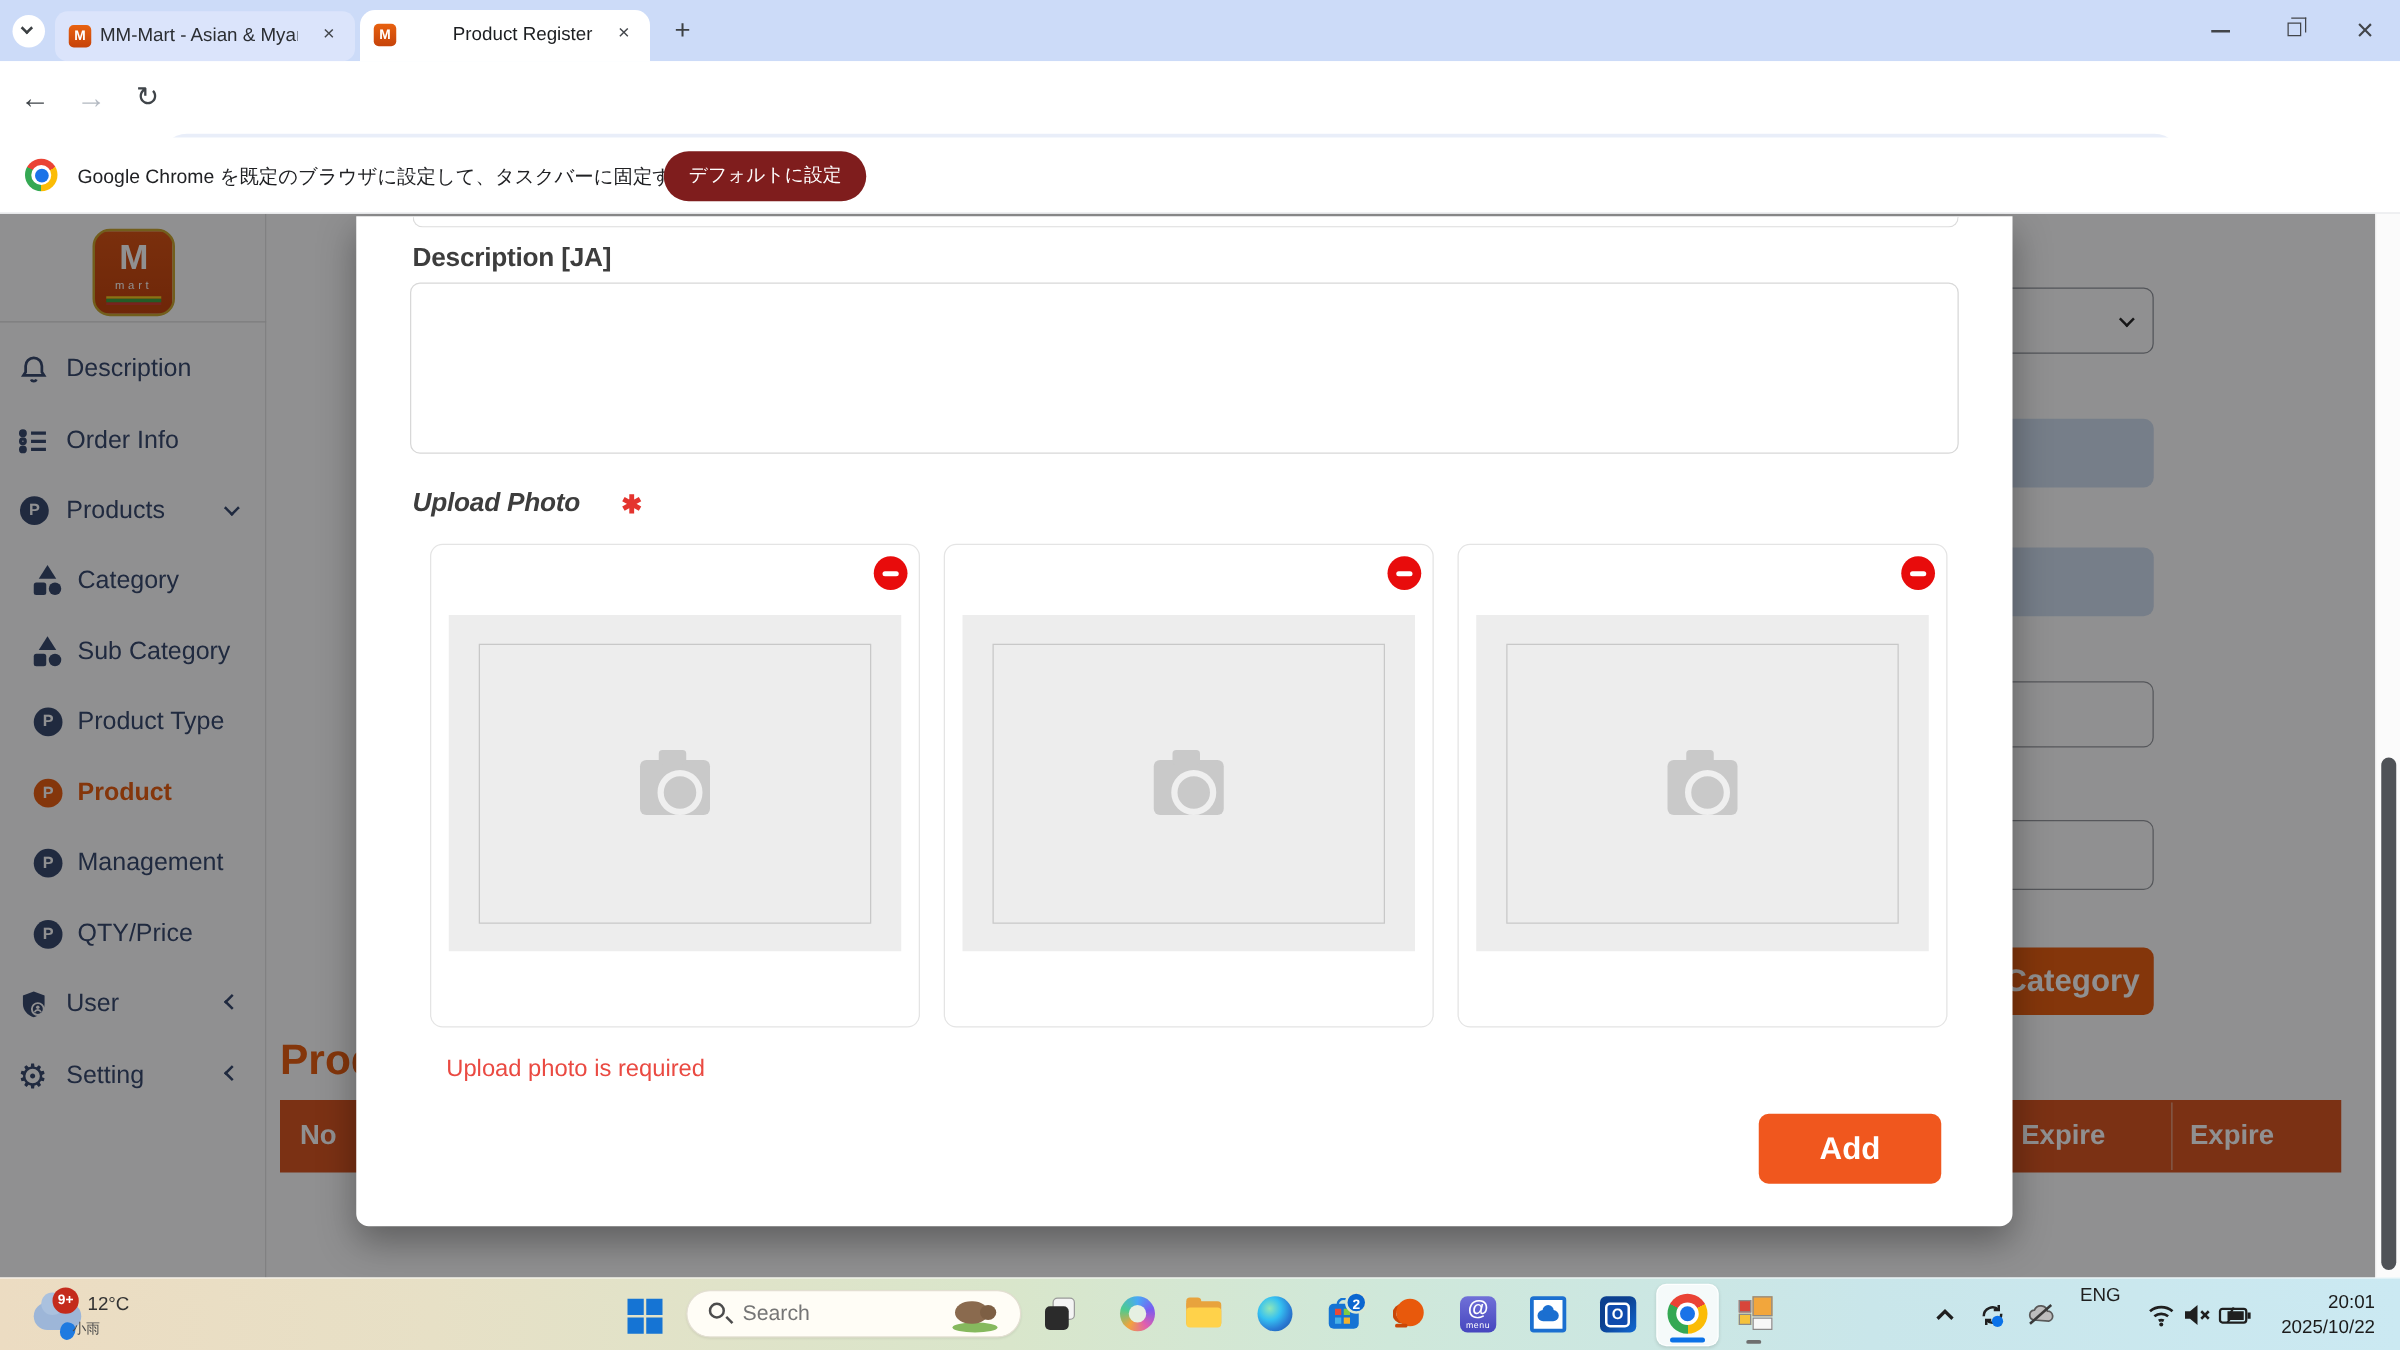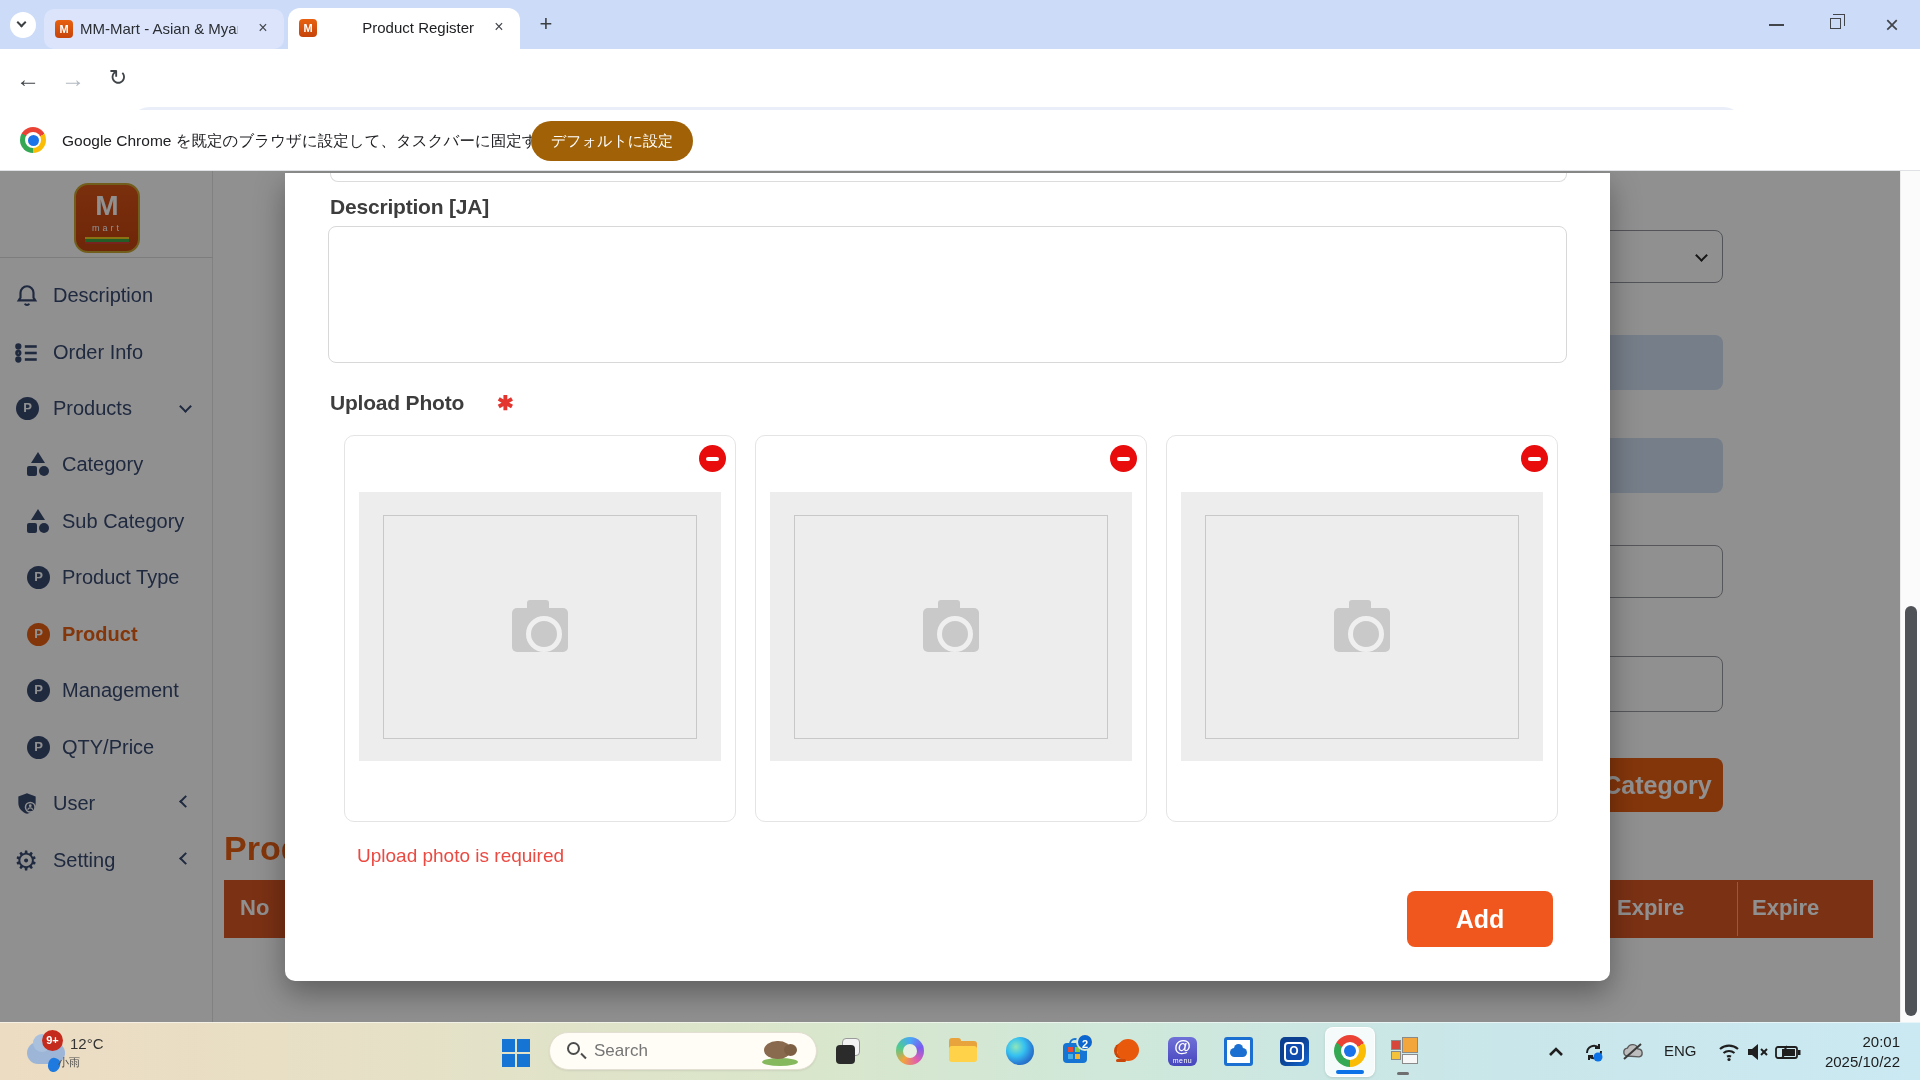--- a/index.html
+++ b/index.html
@@ -53,21 +53,21 @@
 
   
   .infobar { position:absolute; left:0; top:110px; width:1920px; height:61px; background:#fff; border-bottom:1px solid #dfe1e5; }
   .chrome-logo { position:absolute; width:26px; height:26px; border-radius:50%;
       background:conic-gradient(from -60deg, #ea4335 0 120deg, #fbbc05 0 240deg, #34a853 0 360deg); }
   .chrome-logo::before { content:""; position:absolute; left:5px; top:5px; width:16px; height:16px; border-radius:50%; background:#fff; }
   .chrome-logo::after { content:""; position:absolute; left:7.5px; top:7.5px; width:11px; height:11px; border-radius:50%; background:#1a73e8; }
   .infobar .chrome-logo { left:20px; top:17px; }
   .infobar-text { position:absolute; left:62px; top:21px; font-size:15.5px; color:#202124; }
   .infobar-btn { position:absolute; left:531px; top:121px; height:40px; padding:0 20px; border-radius:20px;
-      background:#a16207; color:#fff; font-size:15px; line-height:40px; border:none;font-family:Liberation Serif, serif; }
+      background:#7f1d1d; color:#fff; font-size:15px; line-height:40px; border:none;font-family:Liberation Serif, serif; }
   .infobar-close { position:absolute; left:1882px; top:129px; font-size:21px; color:#54585d; }
 
   
   .viewport { position:absolute; left:0; top:171px; width:1920px; height:851px; background:#fff; overflow:hidden; }
 
   
   .page { position:absolute; inset:0; z-index:1; }
   .sidebar { position:absolute; left:0; top:0; width:213px; height:851px; background:#fff; border-right:1px solid #e4e4e4; }
   .logo-box { position:absolute; left:74px; top:12px; width:66px; height:70px; border-radius:14px;
       background:linear-gradient(180deg,#d8500f,#c23f08); border:2px solid #c9a42a; color:#fff; text-align:center; }
@@ -119,21 +119,21 @@
 
   
   .modal { position:absolute; left:285px; top:2px; width:1325px; height:808px; background:#fff;
       border-radius:0 0 10px 10px; box-shadow:0 12px 30px rgba(0,0,0,0.35); z-index:3; }
   .partial-field { position:absolute; left:45px; top:0; width:1237px; height:9px;
       border:1px solid #dcdcdc; border-top:none; border-radius:0 0 8px 8px; }
   .modal-label { position:absolute; font-size:21px; font-weight:bold; color:#3d3d3d; letter-spacing:-0.2px; }
   .desc-label { left:45px; top:22px; }
   .desc-textarea { position:absolute; left:43px; top:53px; width:1239px; height:137px; border:1px solid #d8d8d8;
       border-radius:8px; resize:none; font-size:17px; font-family:"Liberation Sans",sans-serif; padding:10px; }
-  .upload-label { left:45px; top:218px; }
+  .upload-label { left:45px; top:218px;font-style:italic; }
   .req-star { position:absolute; left:212px; top:218px; color:#e4342e; font-size:20px; font-weight:bold; }
   .photo-card { position:absolute; top:262px; width:392px; height:387px; background:#fff; border:1px solid #e4e4e4; border-radius:10px; }
   .photo-card.c1 { left:59px; } .photo-card.c2 { left:470px; } .photo-card.c3 { left:881px; }
   .remove-btn { position:absolute; right:9px; top:9px; width:27px; height:27px; border-radius:50%; background:#e80c0c; border:none; }
   .remove-btn::after { content:""; position:absolute; left:7px; top:11.5px; width:13px; height:4px; border-radius:2px; background:#fff; }
   .slot-panel { position:absolute; left:14px; right:14px; top:56px; bottom:60px; background:#ededed; }
   .slot-frame { position:absolute; left:24px; right:24px; top:23px; bottom:22px; border:1px solid #c8c8c8; }
   .camera { position:absolute; left:50%; top:50%; width:56px; height:44px; margin:-19px 0 0 -28px; background:#c9c9c9; border-radius:5px; }
   .camera::before { content:""; position:absolute; left:15px; top:-8px; width:22px; height:12px; background:#c9c9c9; border-radius:3px; }
   .camera::after { content:""; position:absolute; left:14px; top:8px; width:26px; height:26px; border:5px solid #efefef; border-radius:50%; }
@@ -213,21 +213,21 @@
   .chrome-card .chrome-logo::after { left:10px; top:10px; width:12px; height:12px; }
   .chrome-underline { position:absolute; left:10px; bottom:2px; width:28px; height:4px; border-radius:2px; background:#0b72e8; }
   .tiles { left:1390px; }
   .tiles i { position:absolute; border:1px solid #8a8a8a; }
   .tiles .t1 { left:1px; top:3px; width:10px; height:10px; background:#d8453a; }
   .tiles .t2 { left:12px; top:0px; width:16px; height:16px; background:#f2a63c; }
   .tiles .t3 { left:1px; top:14px; width:10px; height:9px; background:#f5c23c; }
   .tiles .t4 { left:12px; top:17px; width:16px; height:10px; background:#f7f7f7; }
   .tiles-dash { position:absolute; left:1397px; top:49px; width:12px; height:3px; border-radius:2px; background:#6f6f6f; }
   .tray-ico { position:absolute; top:16px; width:26px; height:26px; color:#1f1f1f; }
-  .tray-lang { position:absolute; left:1664px; top:19px; font-size:15px; color:#1f1f1f; }
+  .tray-lang { position:absolute; left:1664px; top:5px; font-size:15px; color:#1f1f1f; }
   .clock { position:absolute; left:1790px; top:9px; width:110px; text-align:right; font-size:15px; color:#1c1c1c; line-height:20px; }
 
   svg.mini { display:block; }
 </style>
 </head>
 <body>
 
 <div class="screen">
 
   <div class="titlebar">

